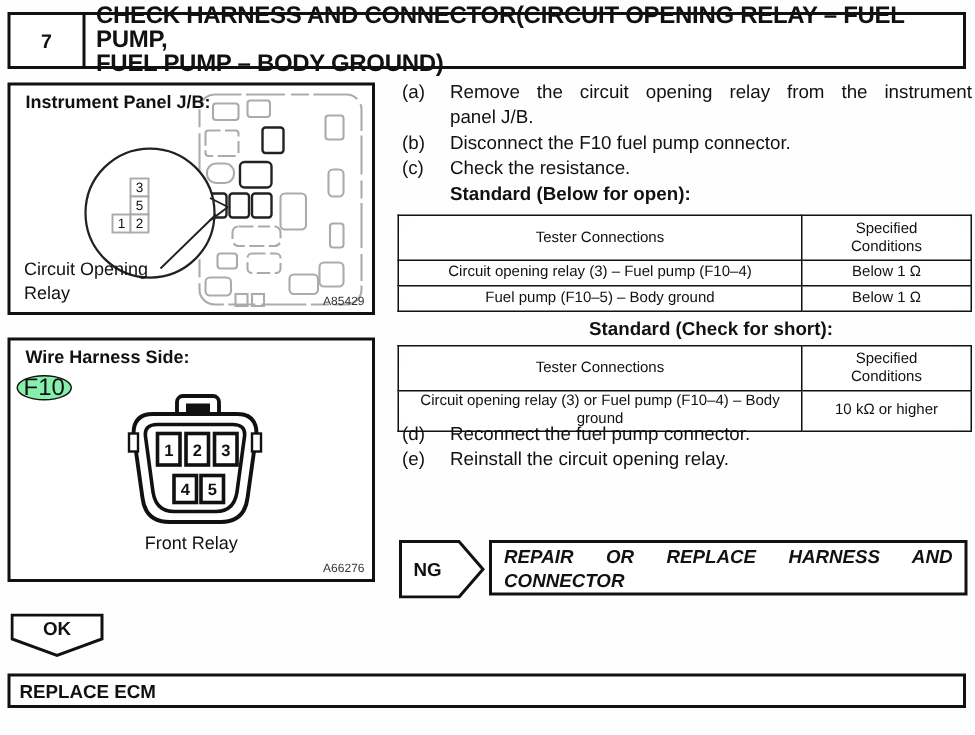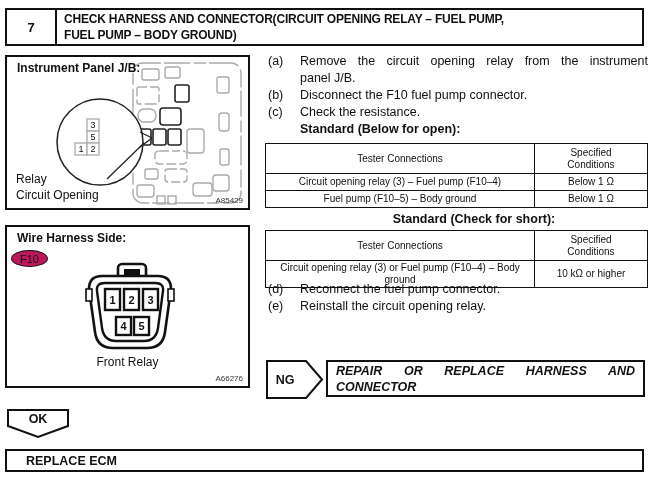--- a/index.html
+++ b/index.html
@@ -7,35 +7,35 @@
   #page {
     position:relative; width:650px; height:490px; background:#fefefe;
     font-family:"Liberation Sans", sans-serif; color:#111; overflow:hidden;
   }
   
   .hdr { position:absolute; left:5px; top:8px; width:639px; height:38px;
          border:2px solid #111; display:flex; background:#fff; }
   .hdr-num { width:50px; border-right:2px solid #111; display:flex;
              align-items:center; justify-content:center;
              font-weight:bold; font-size:13px; }
-  .hdr-title { flex:1; padding:1px 7px; font-weight:bold; font-size:12px;
+  .hdr-title { flex:1; padding:1px 7px; font-weight:bold; font-size:16px;
                line-height:16px; letter-spacing:-0.2px;
                display:flex; flex-direction:column; justify-content:center;border-radius:14px; }
   
   .panel { position:absolute; border:2px solid #111; background:#fff; }
   #panel-jb { left:5px; top:55px; width:245px; height:155px; }
   #panel-harness { left:5px; top:225px; width:245px; height:163px; }
   .panel-title { position:absolute; left:10px; top:4px; font-weight:bold; font-size:12px; }
   .fig-code { position:absolute; right:5px; bottom:3px; font-size:8px; color:#333; }
   .panel svg { position:absolute; left:0; top:0; }
   .callout-label { position:absolute; left:9px; top:114px; font-size:12px; line-height:16px; }
   .oval-tag { position:absolute; left:4px; top:23px; width:37px; height:17px;
               border:1.5px solid #111; border-radius:50%;
               display:flex; align-items:center; justify-content:center;
-              font-size:11px; background:#be185d;text-align:right; }
+              font-size:16px; background:#86efac;text-align:right; }
   .conn-label { position:absolute; left:56px; top:24px; font-size:12px; }
   .front-view { position:absolute; left:0; right:0; top:128px; text-align:center; font-size:12px; }
   
   .steps { position:absolute; left:262px; width:386px; font-size:12.5px; line-height:17px; }
   #steps-abc { top:53px; }
   #steps-de { top:281px; }
   .step { display:flex; }
   .step-id { width:38px; flex:none; padding-left:6px; }
   .step-text { flex:1; }
   .just { text-align:justify; text-align-last:justify; }
@@ -52,21 +52,21 @@
   .col-cond { width:113px; }
   .hdr2 { display:inline-block; width:62px; }
   
   #ng-arrow { position:absolute; left:266px; top:360px; }
   #ng-box { position:absolute; left:326px; top:360px; width:319px; height:37px;
             border:2px solid #111; padding:1px 8px 0 8px;
             font-weight:bold; font-size:12.5px; line-height:16px; background:#fff;font-style:italic; }
   #ok-arrow { position:absolute; left:7px; top:409px; }
   #final-box { position:absolute; left:5px; top:449px; width:639px; height:23px;
                border:2px solid #111; display:flex; align-items:center;
-               padding-left:19px; font-weight:bold; font-size:12.5px; background:#fff; }
+               padding-left:6px; font-weight:bold; font-size:12.5px; background:#fff; }
   .flow-text { font-weight:bold; font-size:12.5px; }
 </style>
 </head>
 <body>
 
 <div id="page">
 
   <div class="hdr">
     <div class="hdr-num">7</div>
     <div class="hdr-title">
@@ -120,22 +120,22 @@
         <text x="86" y="95">2</text>
       </g>
 
       <g stroke="#222" stroke-width="1.3" fill="none">
         <path d="M133,75 L145,81 M133,90 L145,81"></path>
         <path d="M100,122 L137,86"></path>
       </g>
     </svg>
     <div class="panel-title">Instrument Panel J/B:</div>
     <div class="callout-label">
+      <div>Circuit Opening</div>
       <div>Relay</div>
-      <div>Circuit Opening</div>
     </div>
     <div class="fig-code">A85429</div>
   </div>
 
   <div id="panel-harness" class="panel">
     <svg width="241" height="159" viewBox="0 0 241 159">
 
       <rect x="111" y="37" width="28" height="18" rx="4" fill="#fff" stroke="#111" stroke-width="2.6"></rect>
       <rect x="117" y="42" width="16" height="6" fill="#111"></rect>
 

